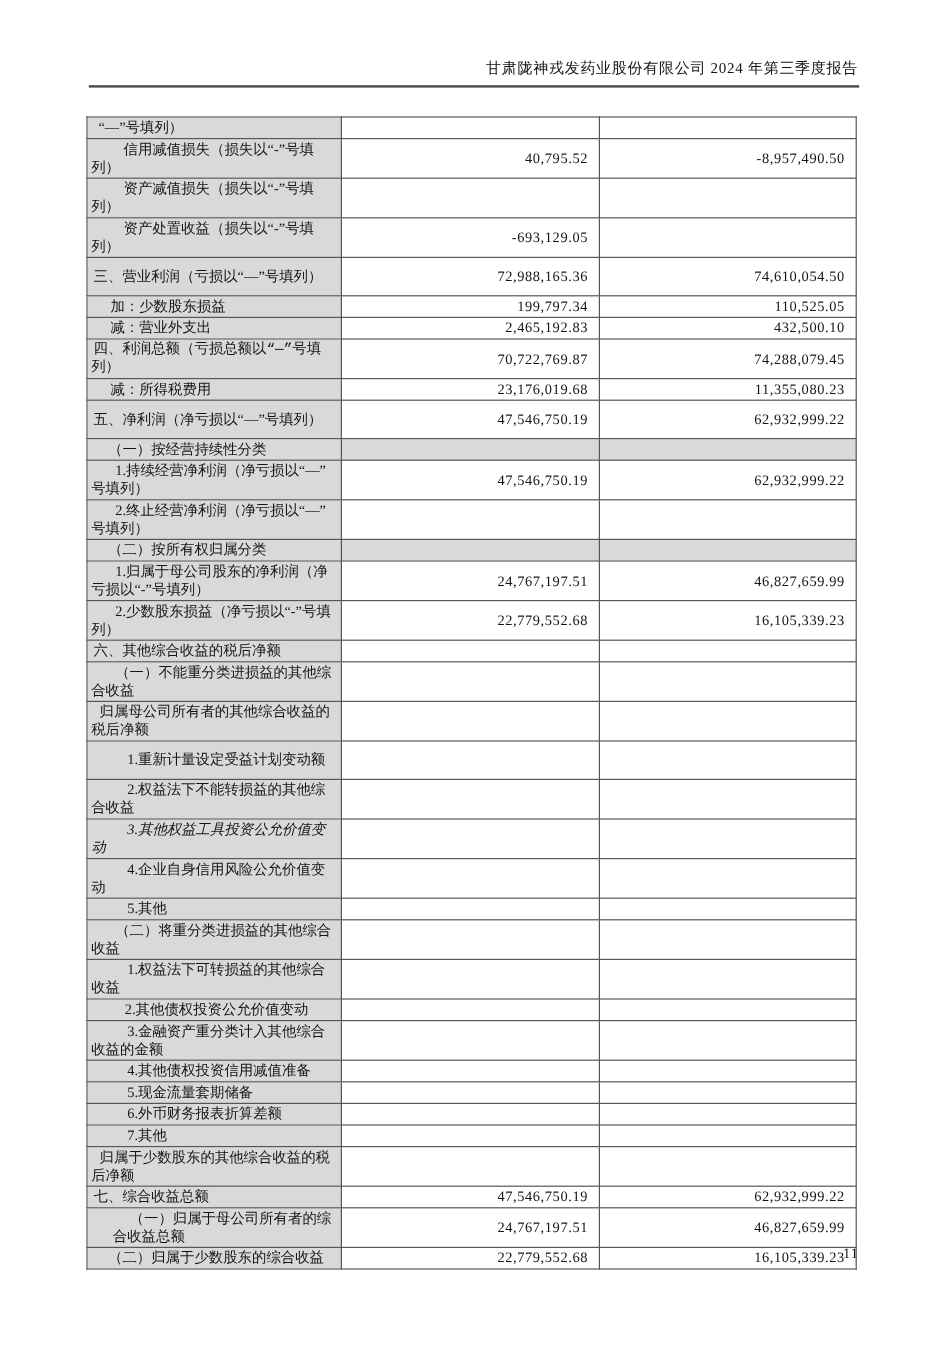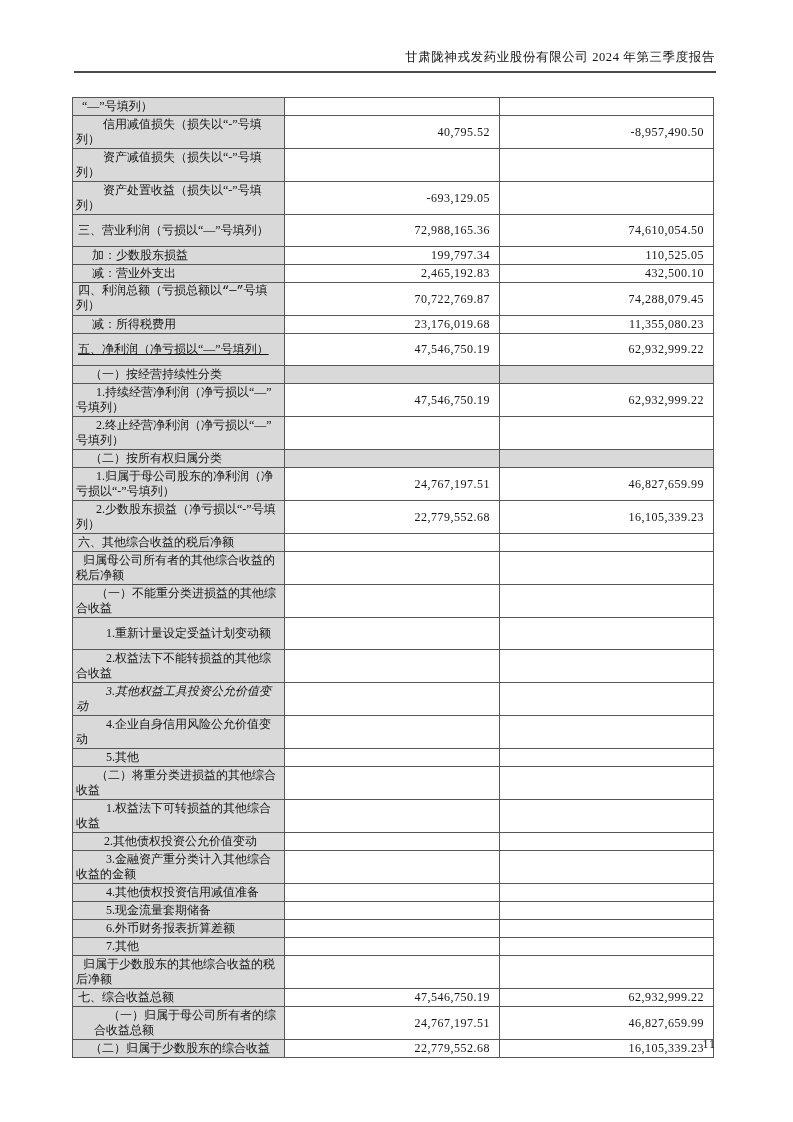--- a/index.html
+++ b/index.html
@@ -125,21 +125,21 @@
           <td class="label" style="text-indent: 2px; font-family: Liberation Mono, monospace;">四、利润总额（亏损总额以“—”号填列）</td>
           <td class="value">70,722,769.87</td>
           <td class="value">74,288,079.45</td>
         </tr>
         <tr class="l1">
           <td class="label" style="text-indent: 16px;">减：所得税费用</td>
           <td class="value">23,176,019.68</td>
           <td class="value">11,355,080.23</td>
         </tr>
         <tr class="l2">
-          <td class="label" style="text-indent: 2px; text-decoration: underline;">五、净利润（净亏损以“—”号填列）</td>
+          <td class="label" style="text-indent: 2px;">五、净利润（净亏损以“—”号填列）</td>
           <td class="value">47,546,750.19</td>
           <td class="value">62,932,999.22</td>
         </tr>
         <tr class="l1 shaded">
           <td class="label" style="text-indent: 14px;">（一）按经营持续性分类</td>
           <td class="value"></td>
           <td class="value"></td>
         </tr>
         <tr class="l2">
           <td class="label" style="text-indent: 20px;">1.持续经营净利润（净亏损以“—”号填列）</td>
@@ -165,26 +165,26 @@
           <td class="label" style="text-indent: 20px;">2.少数股东损益（净亏损以“-”号填列）</td>
           <td class="value">22,779,552.68</td>
           <td class="value">16,105,339.23</td>
         </tr>
         <tr class="l1">
           <td class="label" style="text-indent: 2px;">六、其他综合收益的税后净额</td>
           <td class="value"></td>
           <td class="value"></td>
         </tr>
         <tr class="l2">
+          <td class="label" style="text-indent: 20px;">（一）不能重分类进损益的其他综合收益</td>
+          <td class="value"></td>
+          <td class="value"></td>
+        </tr>
+        <tr class="l2">
           <td class="label" style="text-indent: 7px;">归属母公司所有者的其他综合收益的税后净额</td>
-          <td class="value"></td>
-          <td class="value"></td>
-        </tr>
-        <tr class="l2">
-          <td class="label" style="text-indent: 20px;">（一）不能重分类进损益的其他综合收益</td>
           <td class="value"></td>
           <td class="value"></td>
         </tr>
         <tr class="l2">
           <td class="label" style="text-indent: 30px;">1.重新计量设定受益计划变动额</td>
           <td class="value"></td>
           <td class="value"></td>
         </tr>
         <tr class="l2">
           <td class="label" style="text-indent: 30px;">2.权益法下不能转损益的其他综合收益</td>

